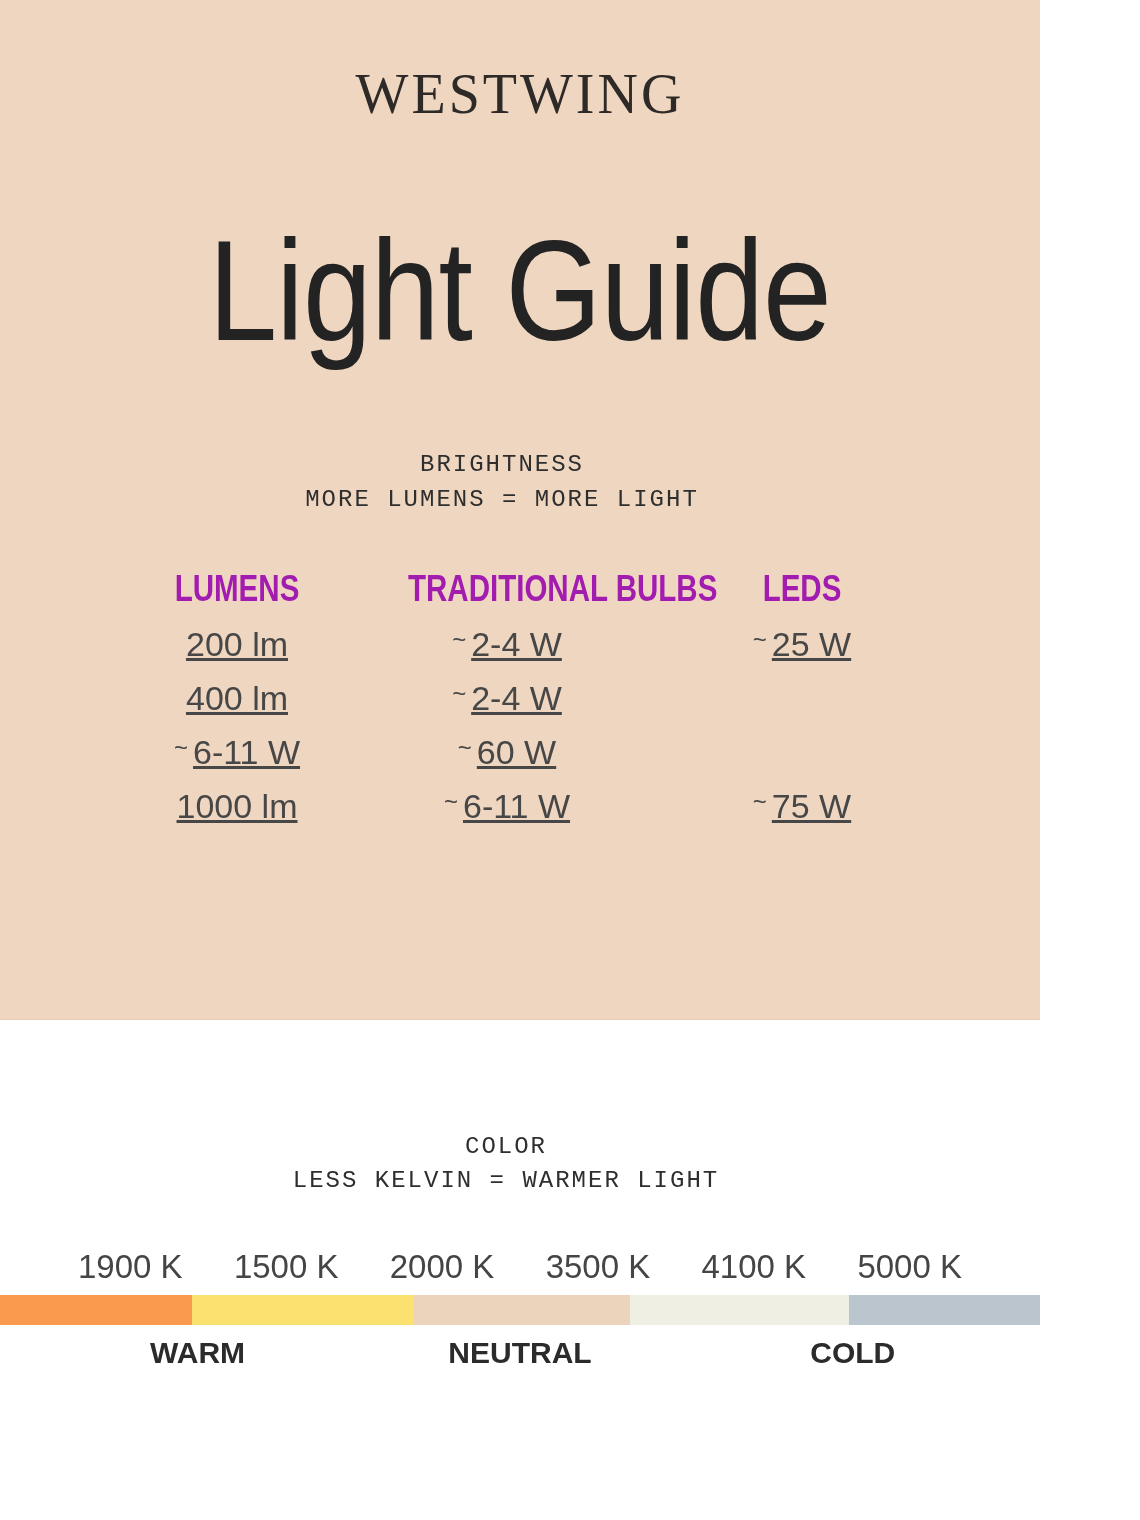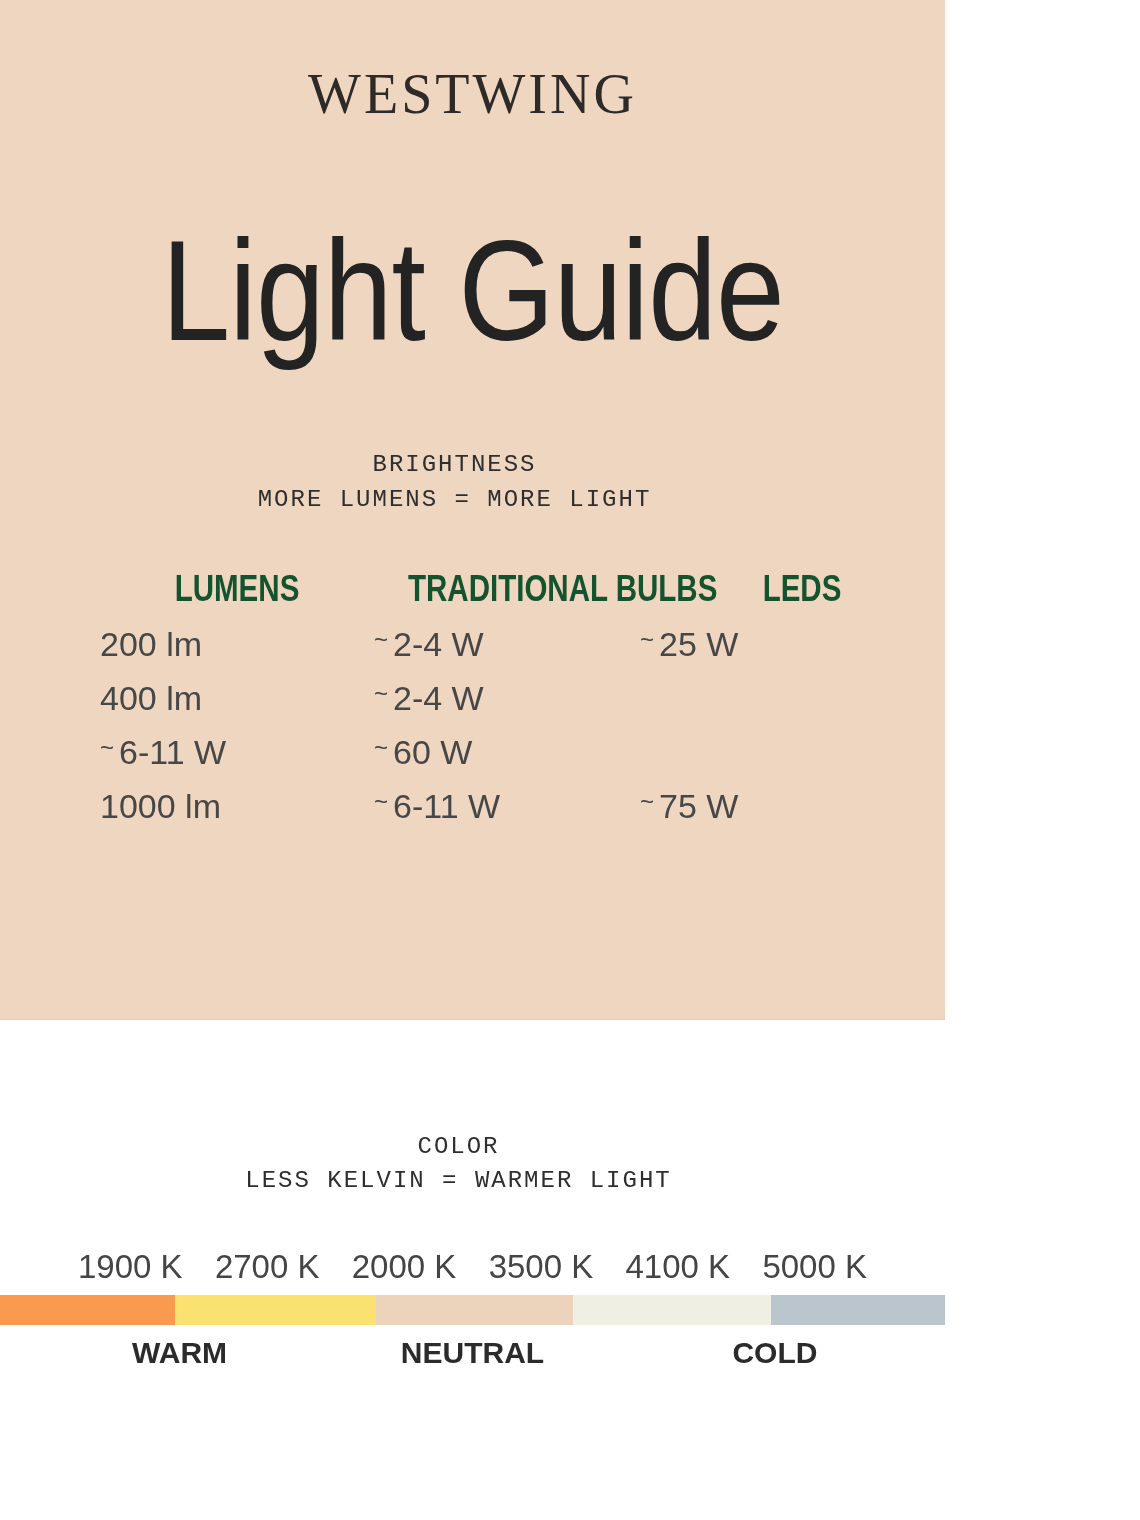--- a/index.html
+++ b/index.html
@@ -5,21 +5,21 @@
   html, body { margin: 0; padding: 0; }
   body {
     width: 1140px;
     height: 1520px;
     font-family: "Liberation Sans", sans-serif;
     color: #262626;
     -webkit-font-smoothing: antialiased;
   }
   .page {
     position: relative;
-    width: 945px;
+    width: 1040px;
     height: 1520px;
     background: #ffffff;
     overflow: hidden;
   }
 
   
   .top-section {
     box-sizing: border-box;
     height: 1020px;
     background: #efd6c0;
@@ -66,37 +66,37 @@
     text-align: left;
   }
   .t-head, .t-row {
     display: grid;
     grid-template-columns: 274px 266px 324px;
   }
   .t-head {
     font-size: 36px;
     line-height: 36px;
     font-weight: 700;
-    color: #14532d;
+    color: #a21caf;
   }
   .t-head .cell { text-align: center; }
   .t-head .cell > span {
     display: inline-block;
     transform: scaleX(0.82);
     transform-origin: center;
     white-space: nowrap;
   }
   .t-rows { margin-top: 10px; }
   .t-row {
     height: 54px;
     align-items: center;
     font-size: 34px;
     color: #474747;
   }
-  .t-row .cell { white-space: nowrap; }
+  .t-row .cell { text-align: center; white-space: nowrap; text-decoration: underline; }
   .tilde {
     display: inline-block;
     font-size: 24px;
     transform: translateY(-8px);
     margin-right: 5px;
   }
 
   
   .bottom-section {
     box-sizing: border-box;
@@ -189,21 +189,21 @@
   </section>
 
   <section class="bottom-section" style="background: rgb(255, 255, 255);">
     <div class="mono color-block">
       <div>COLOR</div>
       <div>LESS KELVIN = WARMER LIGHT</div>
     </div>
 
     <div class="kelvin-row">
       <span>1900 K</span>
-      <span>2700 K</span>
+      <span>1500 K</span>
       <span>2000 K</span>
       <span>3500 K</span>
       <span>4100 K</span>
       <span>5000 K</span>
     </div>
 
     <div class="scale-bar">
       <div class="seg" style="width: 18.5%; background: rgb(249, 154, 78);"></div>
       <div class="seg" style="width: 21.3%; background: rgb(251, 225, 112);"></div>
       <div class="seg" style="width: 20.8%; background: rgb(236, 212, 188);"></div>

